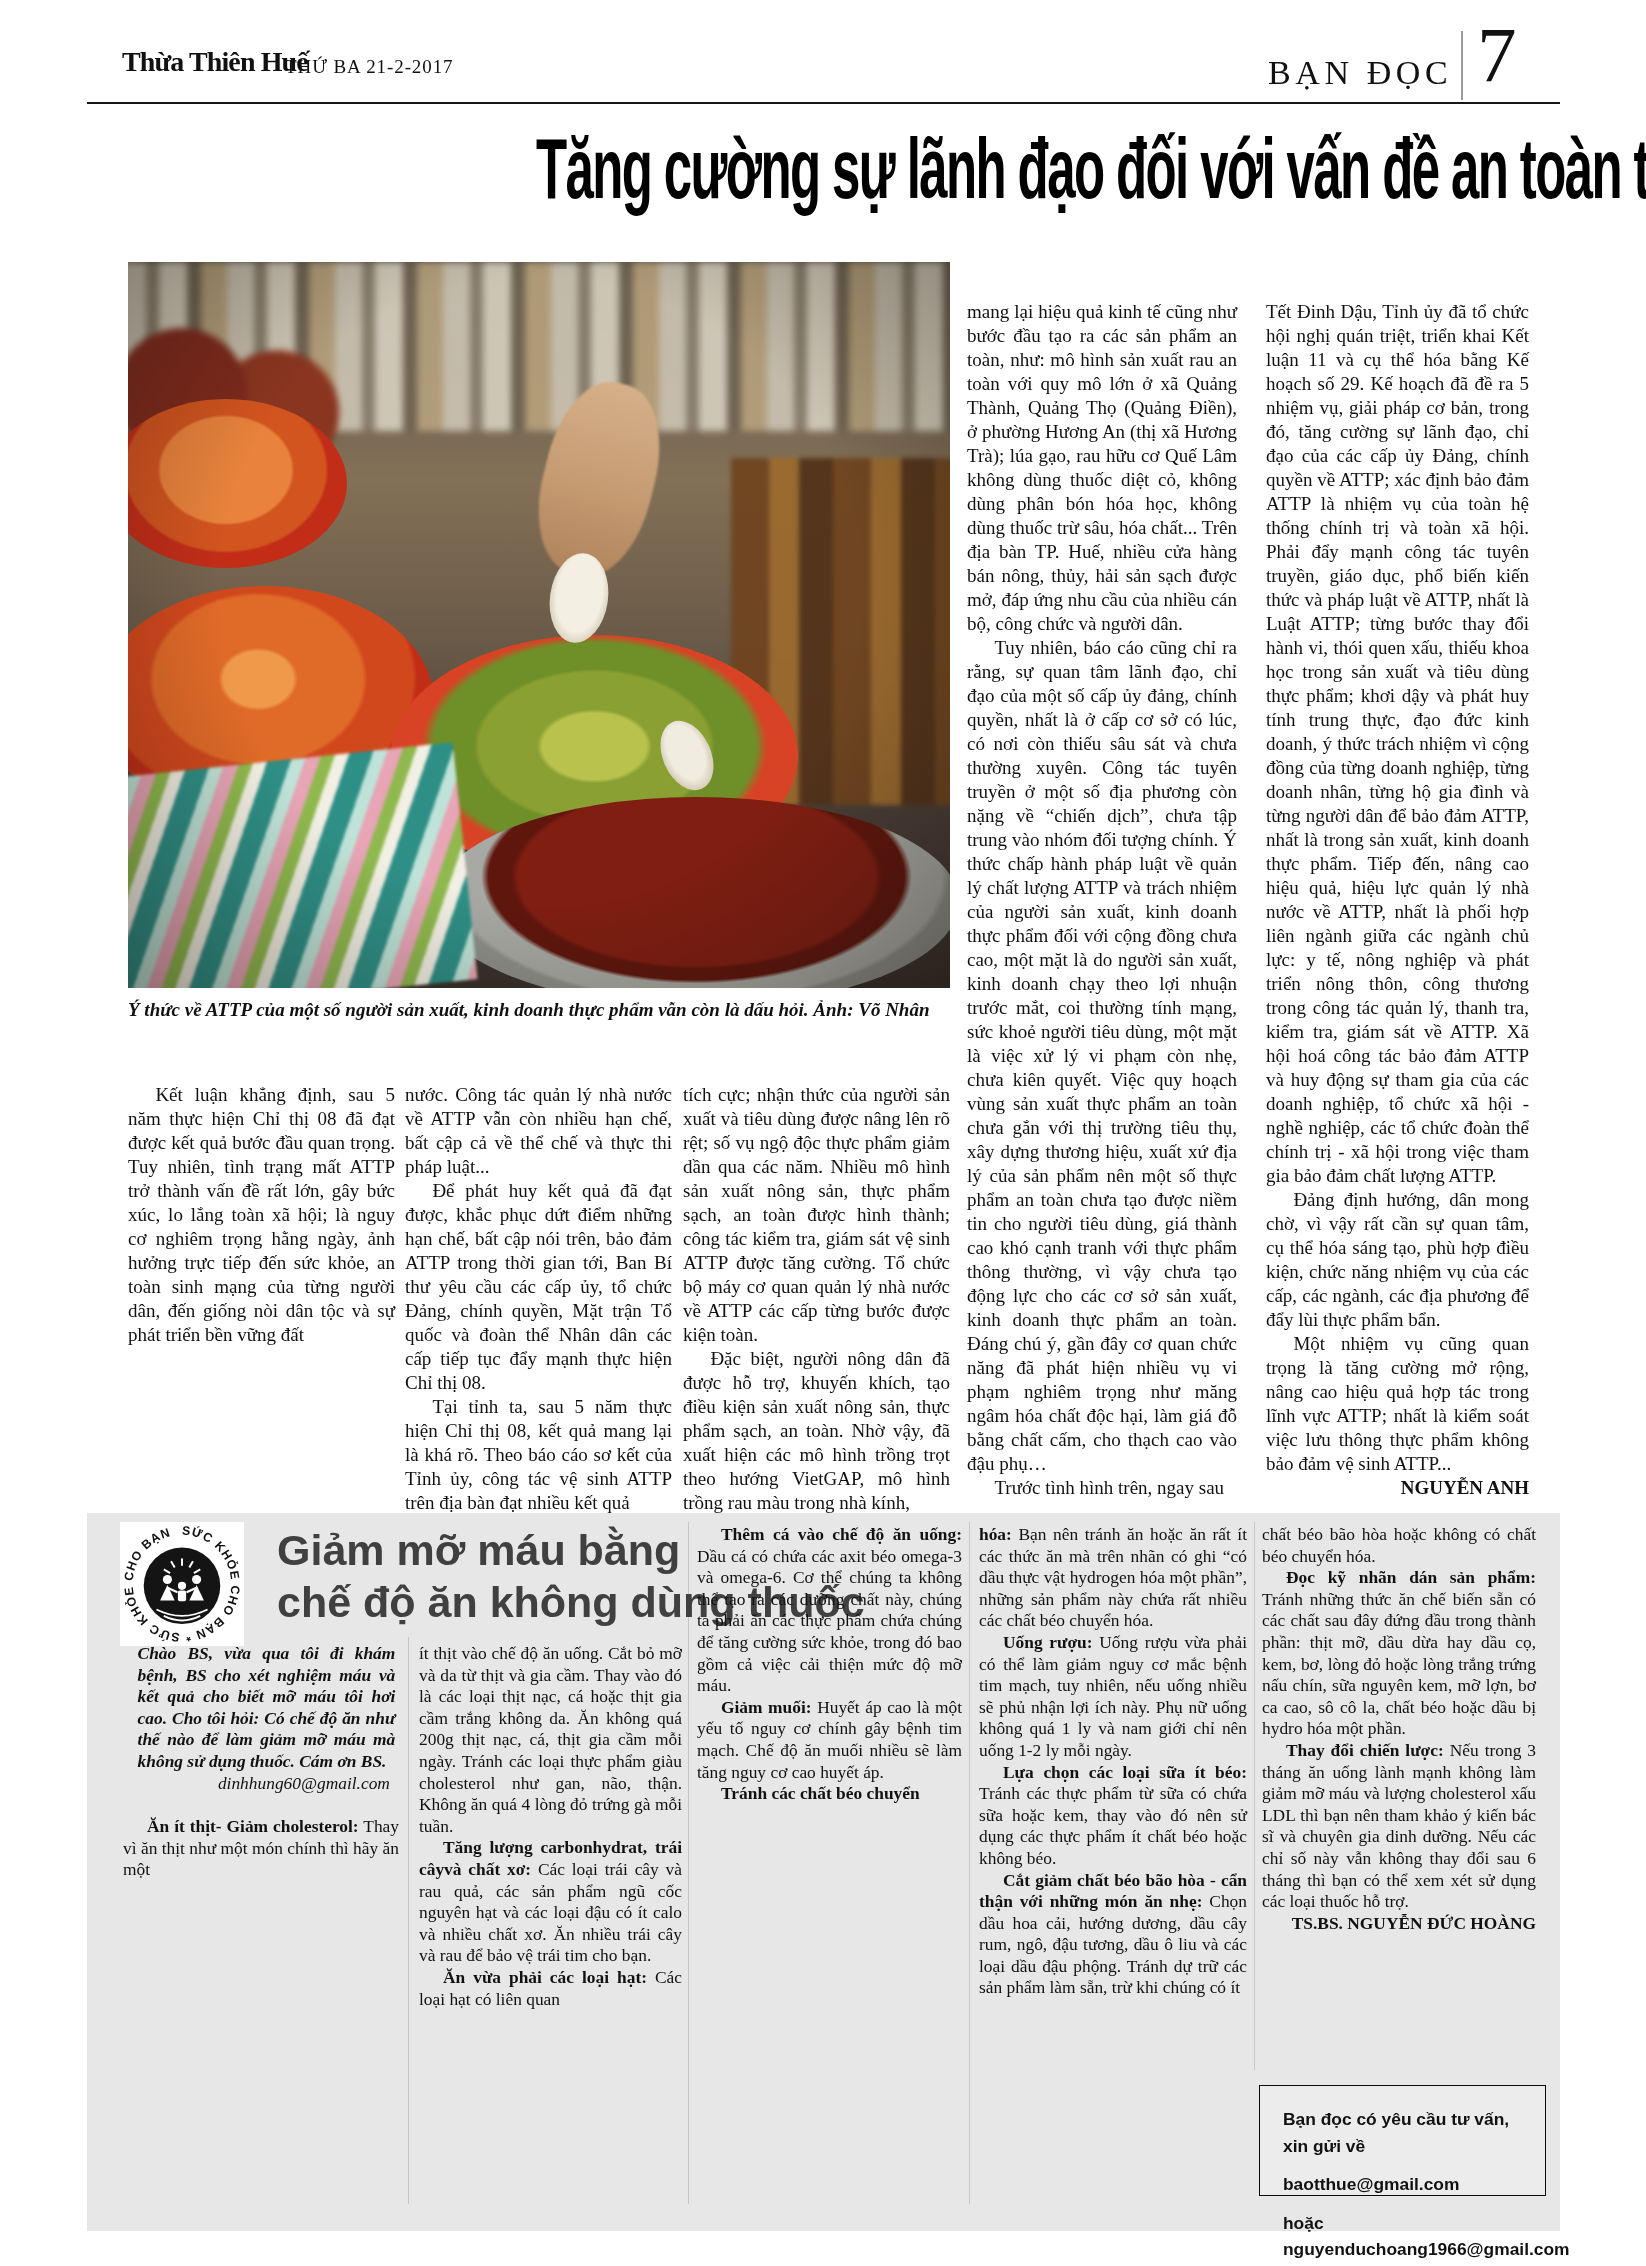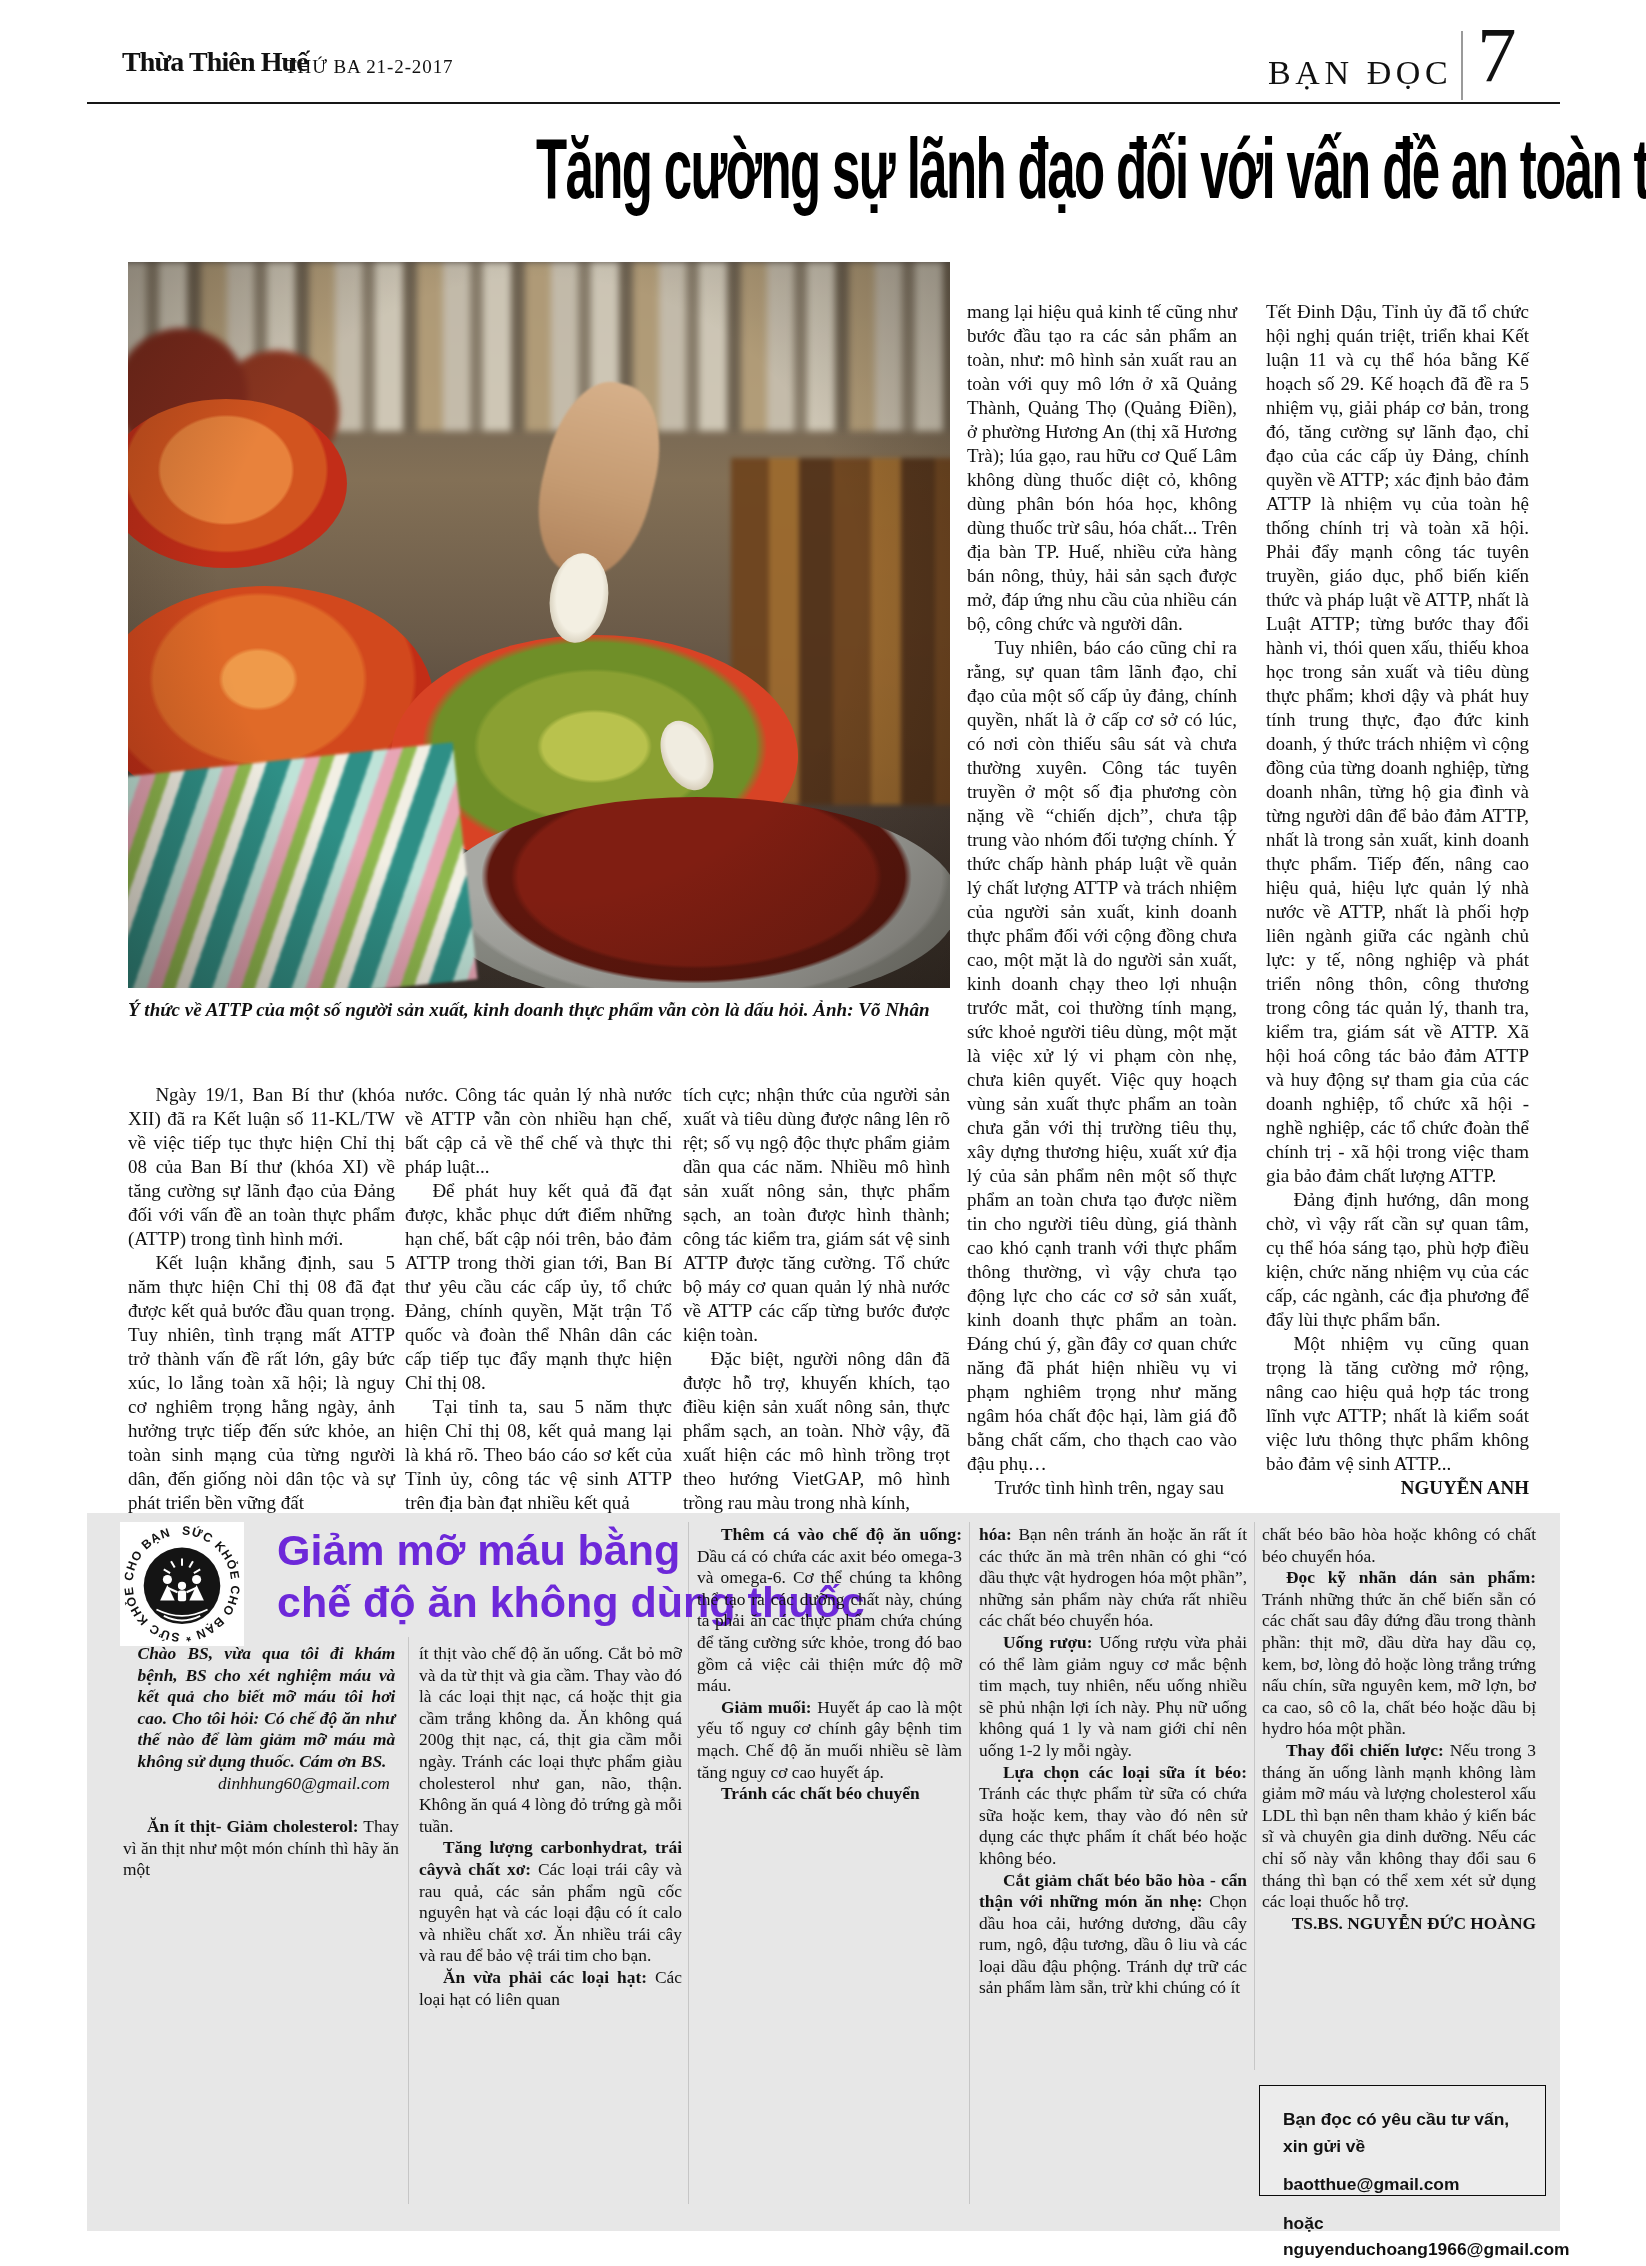--- a/index.html
+++ b/index.html
@@ -60,21 +60,21 @@
   .byline{text-align:right;font-weight:bold;}
   .c1{left:128px;top:1047px;width:267px;height:451px;}
   .c2{left:405px;top:1047px;width:267px;height:451px;}
   .c3{left:683px;top:1047px;width:267px;height:451px;}
   .c4{left:967px;top:264px;width:270px;height:1235px;}
   .c5{left:1266px;top:264px;width:263px;height:1235px;}
 
   
   .health-bg{left:87px;top:1513px;width:1473px;height:718px;background:#e7e7e7;}
   .hrule{width:0.9px;background:#c6c6c6;}
-  .health-title{left:277px;top:1524px;font:bold 43px/52px "Liberation Sans",sans-serif;color:#6d28d9;}
+  .health-title{left:277px;top:1524px;font:bold 43px/52px "Liberation Sans",sans-serif;color:#404040;}
   .logo{left:120px;top:1522px;width:124px;height:124px;background:#fff;}
   .hcol{position:absolute;font:17.4px/21.6px "Liberation Serif",serif;text-align:justify;}
   .hcol p{margin:0;}
   .hcol p.ind{text-indent:24px;}
   .hcol .q{font-style:italic;font-weight:bold;padding-left:14.6px;padding-right:3.7px;}
   .hcol .email{font-style:italic;text-align:right;padding-right:9.1px;margin-bottom:22px;}
   .ha{left:123px;top:1643px;width:276px;height:411px;}
   .hb{left:419px;top:1643px;width:263px;height:439px;}
   .hc{left:697px;top:1524px;width:265px;height:539px;}
   .hd{left:979px;top:1524px;width:268px;height:548px;}
@@ -109,21 +109,20 @@
     <div class="ph-steel"></div>
     <div class="ph-cloth"></div>
     <div class="ph-arm"></div>
     <div class="ph-spoon"></div>
     <div class="ph-spoon2"></div>
     <div class="ph-vig"></div>
   </div>
   <div class="abs caption">Ý thức về ATTP của một số người sản xuất, kinh doanh thực phẩm vẫn còn là dấu hỏi. Ảnh: Võ Nhân</div>
 
   <div class="col c1">
-      <p class="ind">Ngày 19/1, Ban Bí thư (khóa XII) đã ra Kết luận số 11-KL/TW về việc tiếp tục thực hiện Chỉ thị 08 của Ban Bí thư (khóa XI) về tăng cường sự lãnh đạo của Đảng đối với vấn đề an toàn thực phẩm (ATTP) trong tình hình mới.</p>
       <p class="ind">Kết luận khẳng định, sau 5 năm thực hiện Chỉ thị 08 đã đạt được kết quả bước đầu quan trọng. Tuy nhiên, tình trạng mất ATTP trở thành vấn đề rất lớn, gây bức xúc, lo lắng toàn xã hội; là nguy cơ nghiêm trọng hằng ngày, ảnh hưởng trực tiếp đến sức khỏe, an toàn sinh mạng của từng người dân, đến giống nòi dân tộc và sự phát triển bền vững đất</p>
     </div>
   <div class="col c2">
       <p>nước. Công tác quản lý nhà nước về ATTP vẫn còn nhiều hạn chế, bất cập cả về thể chế và thực thi pháp luật...</p>
       <p class="ind">Để phát huy kết quả đã đạt được, khắc phục dứt điểm những hạn chế, bất cập nói trên, bảo đảm ATTP trong thời gian tới, Ban Bí thư yêu cầu các cấp ủy, tổ chức Đảng, chính quyền, Mặt trận Tổ quốc và đoàn thể Nhân dân các cấp tiếp tục đẩy mạnh thực hiện Chỉ thị 08.</p>
       <p class="ind">Tại tỉnh ta, sau 5 năm thực hiện Chỉ thị 08, kết quả mang lại là khá rõ. Theo báo cáo sơ kết của Tỉnh ủy, công tác vệ sinh ATTP trên địa bàn đạt nhiều kết quả</p>
     </div>
   <div class="col c3">
       <p>tích cực; nhận thức của người sản xuất và tiêu dùng được nâng lên rõ rệt; số vụ ngộ độc thực phẩm giảm dần qua các năm. Nhiều mô hình sản xuất nông sản, thực phẩm sạch, an toàn được hình thành; công tác kiểm tra, giám sát vệ sinh ATTP được tăng cường. Tổ chức bộ máy cơ quan quản lý nhà nước về ATTP các cấp từng bước được kiện toàn.</p>
       <p class="ind">Đặc biệt, người nông dân đã được hỗ trợ, khuyến khích, tạo điều kiện sản xuất nông sản, thực phẩm sạch, an toàn. Nhờ vậy, đã xuất hiện các mô hình trồng trọt theo hướng VietGAP, mô hình trồng rau màu trong nhà kính,</p>

